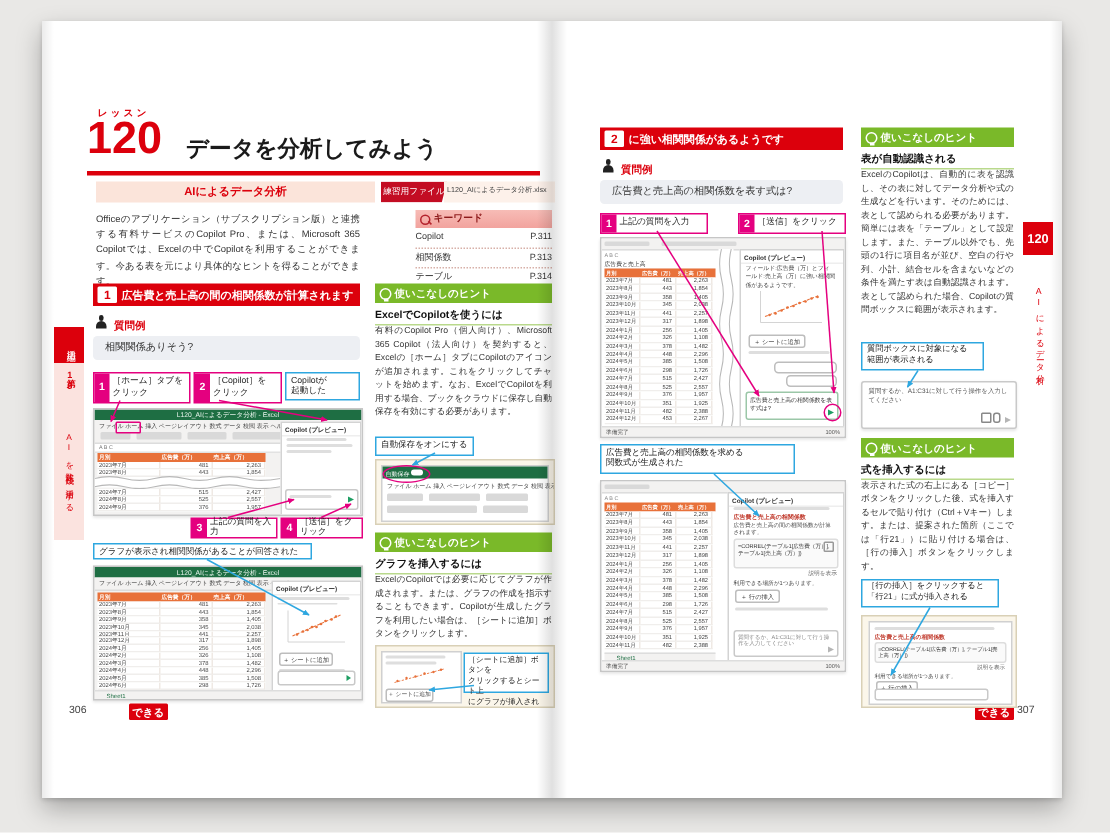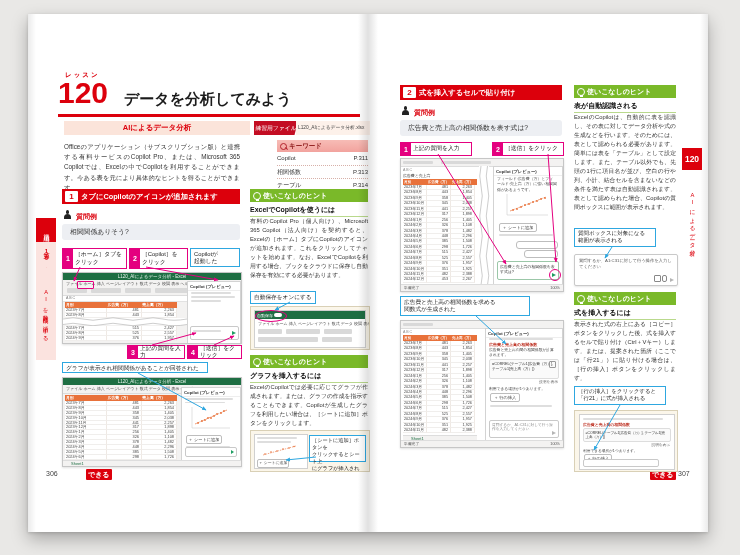--- a/index.html
+++ b/index.html
@@ -100,21 +100,21 @@
         <span>P.313</span>
       </div>
     <div style="display:flex;justify-content:space-between;font-size:6px;line-height:12.5px;border-bottom:1px dotted #d7b0a8">
       <span>テーブル</span>
         <span>P.314</span>
       </div>
   </div>
 
   <div class="abs" style="left:34px;top:175px;width:178px;height:15px;background:#dc000c;display:flex;align-items:center">
     <span style="background:#fff;color:#dc000c;font-weight:bold;font-size:8px;width:13px;height:11px;line-height:11px;text-align:center;margin:0 3px;border-radius:1px">1</span>
-    <span style="color:#fff;font-weight:bold;font-size:7.3px">タブにCopilotのアイコンが追加されます</span>
+    <span style="color:#fff;font-weight:bold;font-size:7.3px">広告費と売上高の間の相関係数が計算されます</span>
   </div>
   <span class="person" style="left:35px;top:196px"></span>
   <div class="abs red b" style="left:48px;top:198px;font-size:7px">質問例</div>
   <div class="abs" style="left:34px;top:210px;width:178px;height:16px;background:#edeff3;border-radius:3px;font-size:6.8px;line-height:16px;padding-left:8px;box-sizing:border-box">相関関係ありそう?</div>
 
   <div class="stepbox" style="left:34px;top:234px;width:63px;height:19px">
     <span class="stepnum">1</span>
     <span class="steptxt pre">［ホーム］タブを
 クリック</span>
     </div>
@@ -347,21 +347,21 @@
       </svg>
       <div class="chipbtn" style="left:2px;top:24px;width:30px;height:6.5px;font-size:3.9px;line-height:6.5px">＋ シートに追加</div>
     </div>
     <div class="bluebox pre" style="left:58px;top:4px;width:57px;height:27px;font-size:5.2px;line-height:1.35;padding:1px 2px;box-sizing:border-box">［シートに追加］ボタンを
 クリックするとシート上
 にグラフが挿入される</div>
   </div>
 
   <div class="abs" style="left:372px;top:71px;width:162px;height:15px;background:#dc000c;display:flex;align-items:center">
     <span style="background:#fff;color:#dc000c;font-weight:bold;font-size:8px;width:13px;height:11px;line-height:11px;text-align:center;margin:0 3px;border-radius:1px">2</span>
-    <span style="color:#fff;font-weight:bold;font-size:7.3px">式を挿入するセルで貼り付け</span>
+    <span style="color:#fff;font-weight:bold;font-size:7.3px">に強い相関関係があるようです</span>
   </div>
   <span class="person" style="left:373px;top:92px"></span>
   <div class="abs red b" style="left:386px;top:94px;font-size:7px">質問例</div>
   <div class="abs" style="left:372px;top:106px;width:162px;height:16px;background:#edeff3;border-radius:3px;font-size:6.8px;line-height:16px;padding-left:8px;box-sizing:border-box">広告費と売上高の相関係数を表す式は?</div>
 
   <div class="stepbox" style="left:372px;top:128px;width:70px;height:12px">
     <span class="stepnum">1</span>
     <span class="steptxt">上記の質問を入力</span>
     </div>
   <div class="stepbox" style="left:464px;top:128px;width:70px;height:12px">

